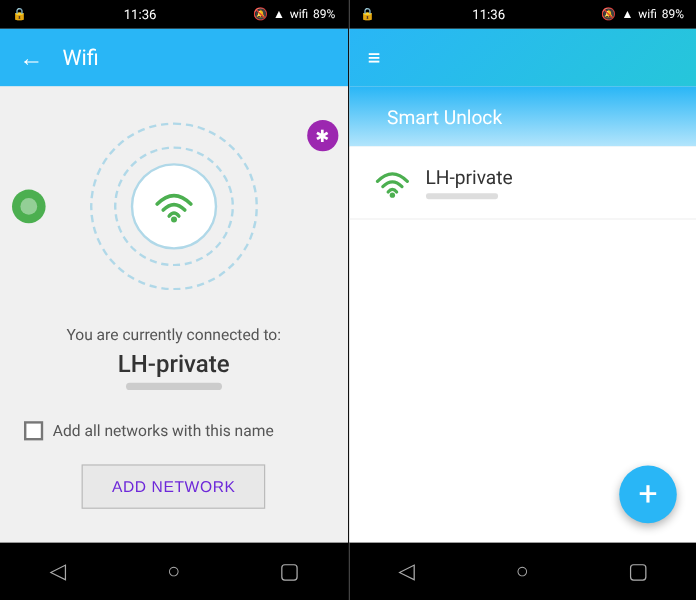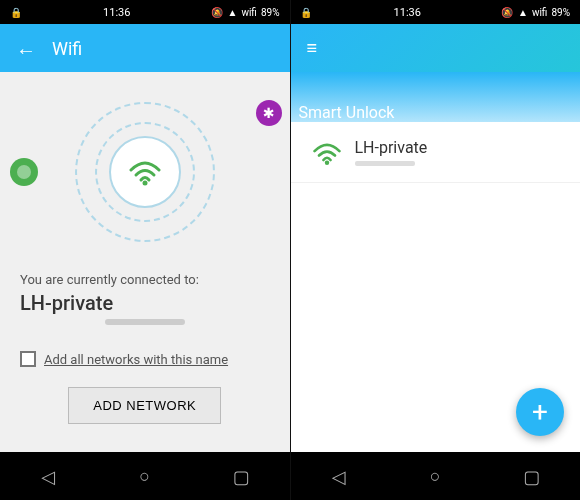--- a/index.html
+++ b/index.html
@@ -183,20 +183,21 @@
       display: flex;
       align-items: center;
       justify-content: center;
       color: #fff;
       font-size: 14px;
     }
 
     
     .info-area {
       padding: 10px 20px;
+      text-align: center;
       width: 100%;
     }
 
     .connected-text {
       font-size: 13px;
       color: #555;
       margin-bottom: 4px;
     }
 
     .network-name {
@@ -227,30 +228,29 @@
       width: 16px;
       height: 16px;
       border: 2px solid #777;
       background: #fff;
       flex-shrink: 0;
     }
 
     .checkbox-label {
       font-size: 13px;
       color: #555;
-      text-decoration: underline;
     }
 
     .add-network-btn {
       border: 1px solid #bbb;
       background: #e8e8e8;
       padding: 10px 24px;
       font-size: 13px;
       font-weight: 500;
-      color: #000000;
+      color: #6d28d9;
       letter-spacing: 0.5px;
       cursor: pointer;
       text-transform: uppercase;
     }
 
     
     .bottom-nav {
       height: 48px;
       background: #000;
       display: flex;
@@ -291,22 +291,22 @@
       color: #fff;
       font-size: 18px;
       cursor: pointer;
     }
 
     
     .smart-unlock-banner {
       height: 50px;
       background: linear-gradient(180deg, #29b6f6 0%, #b3e5fc 100%);
       display: flex;
-      align-items: flex-end;
-      padding: 0 8px;
+      align-items: center;
+      padding: 0 32px;
       flex-shrink: 0;
     }
 
     .smart-unlock-text {
       color: #fff;
       font-size: 16px;
       font-weight: 400;
     }
 
     .content-right {

